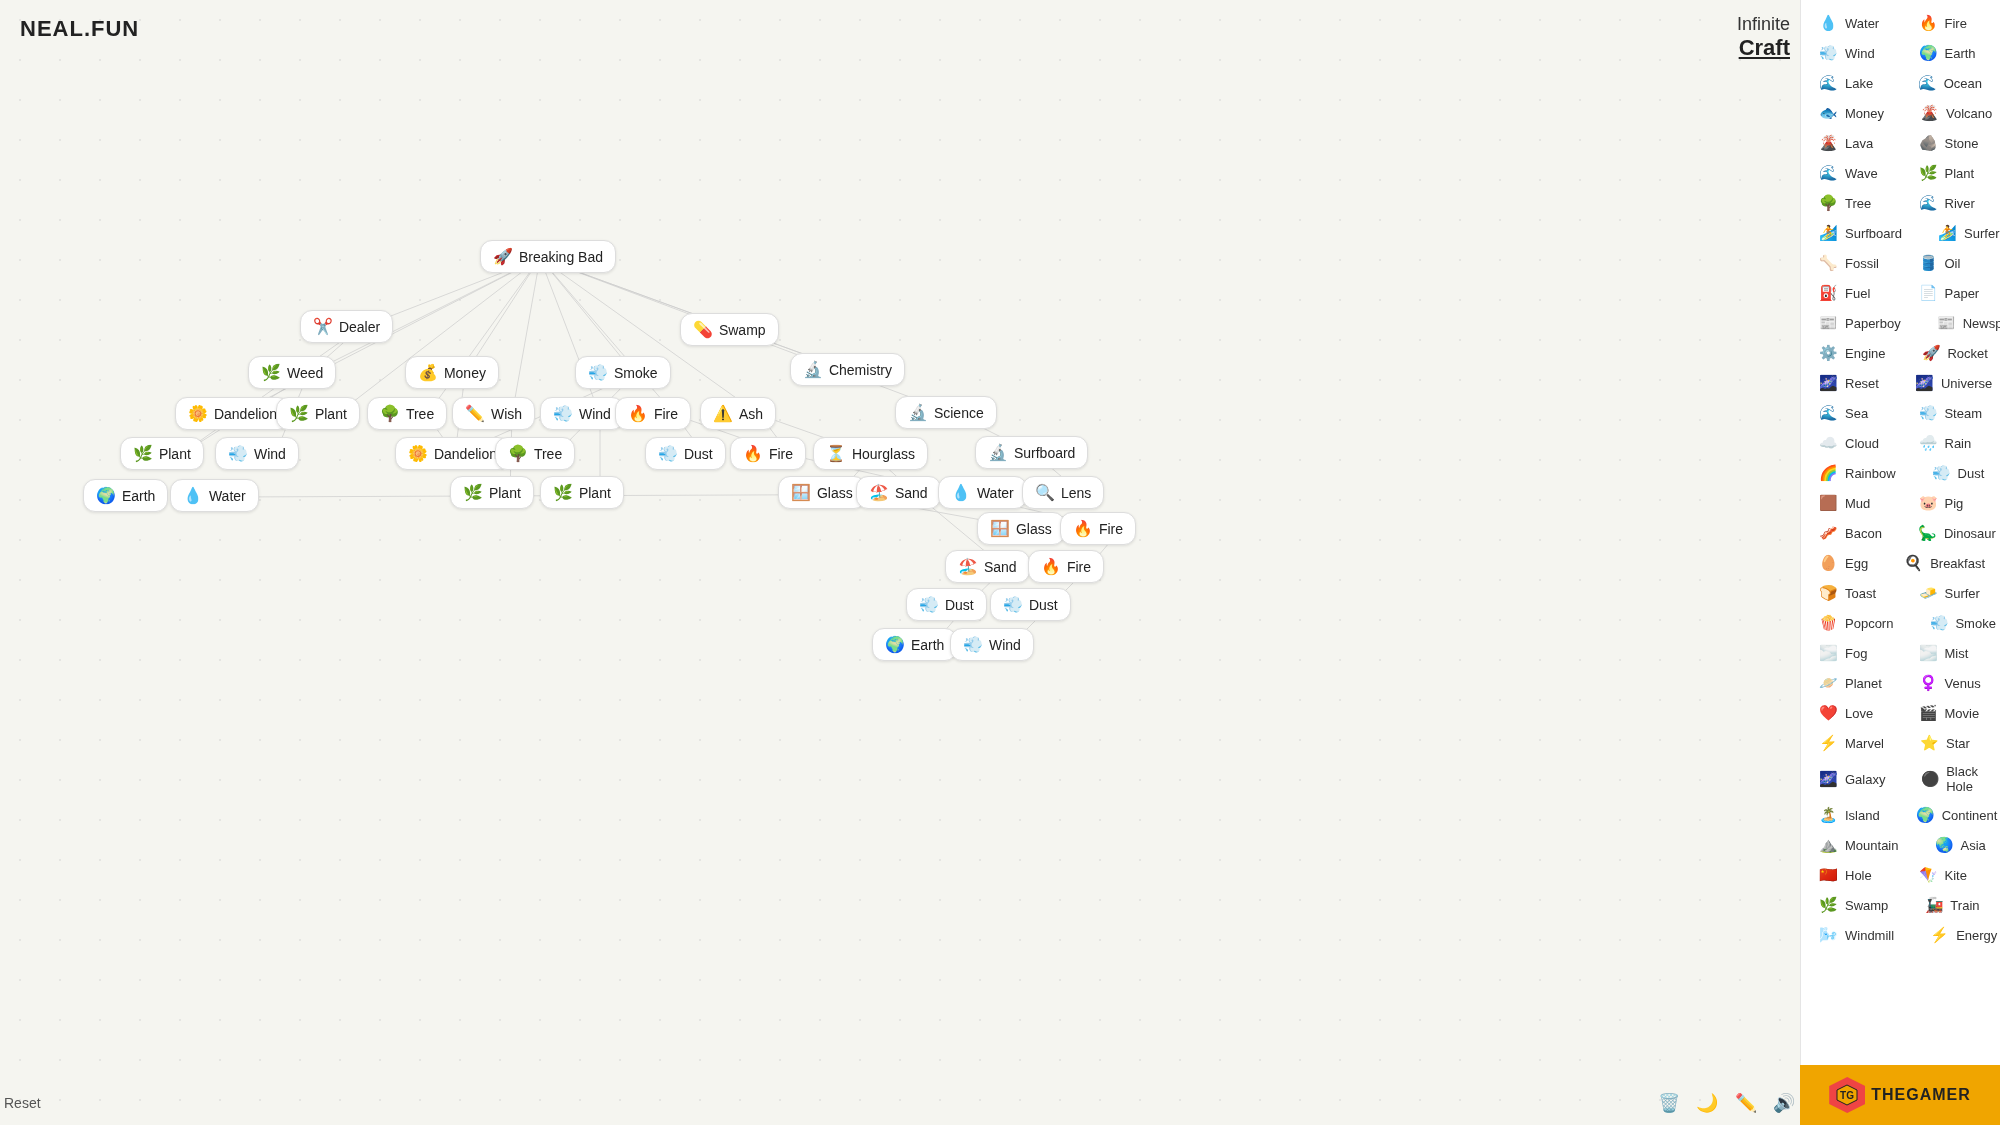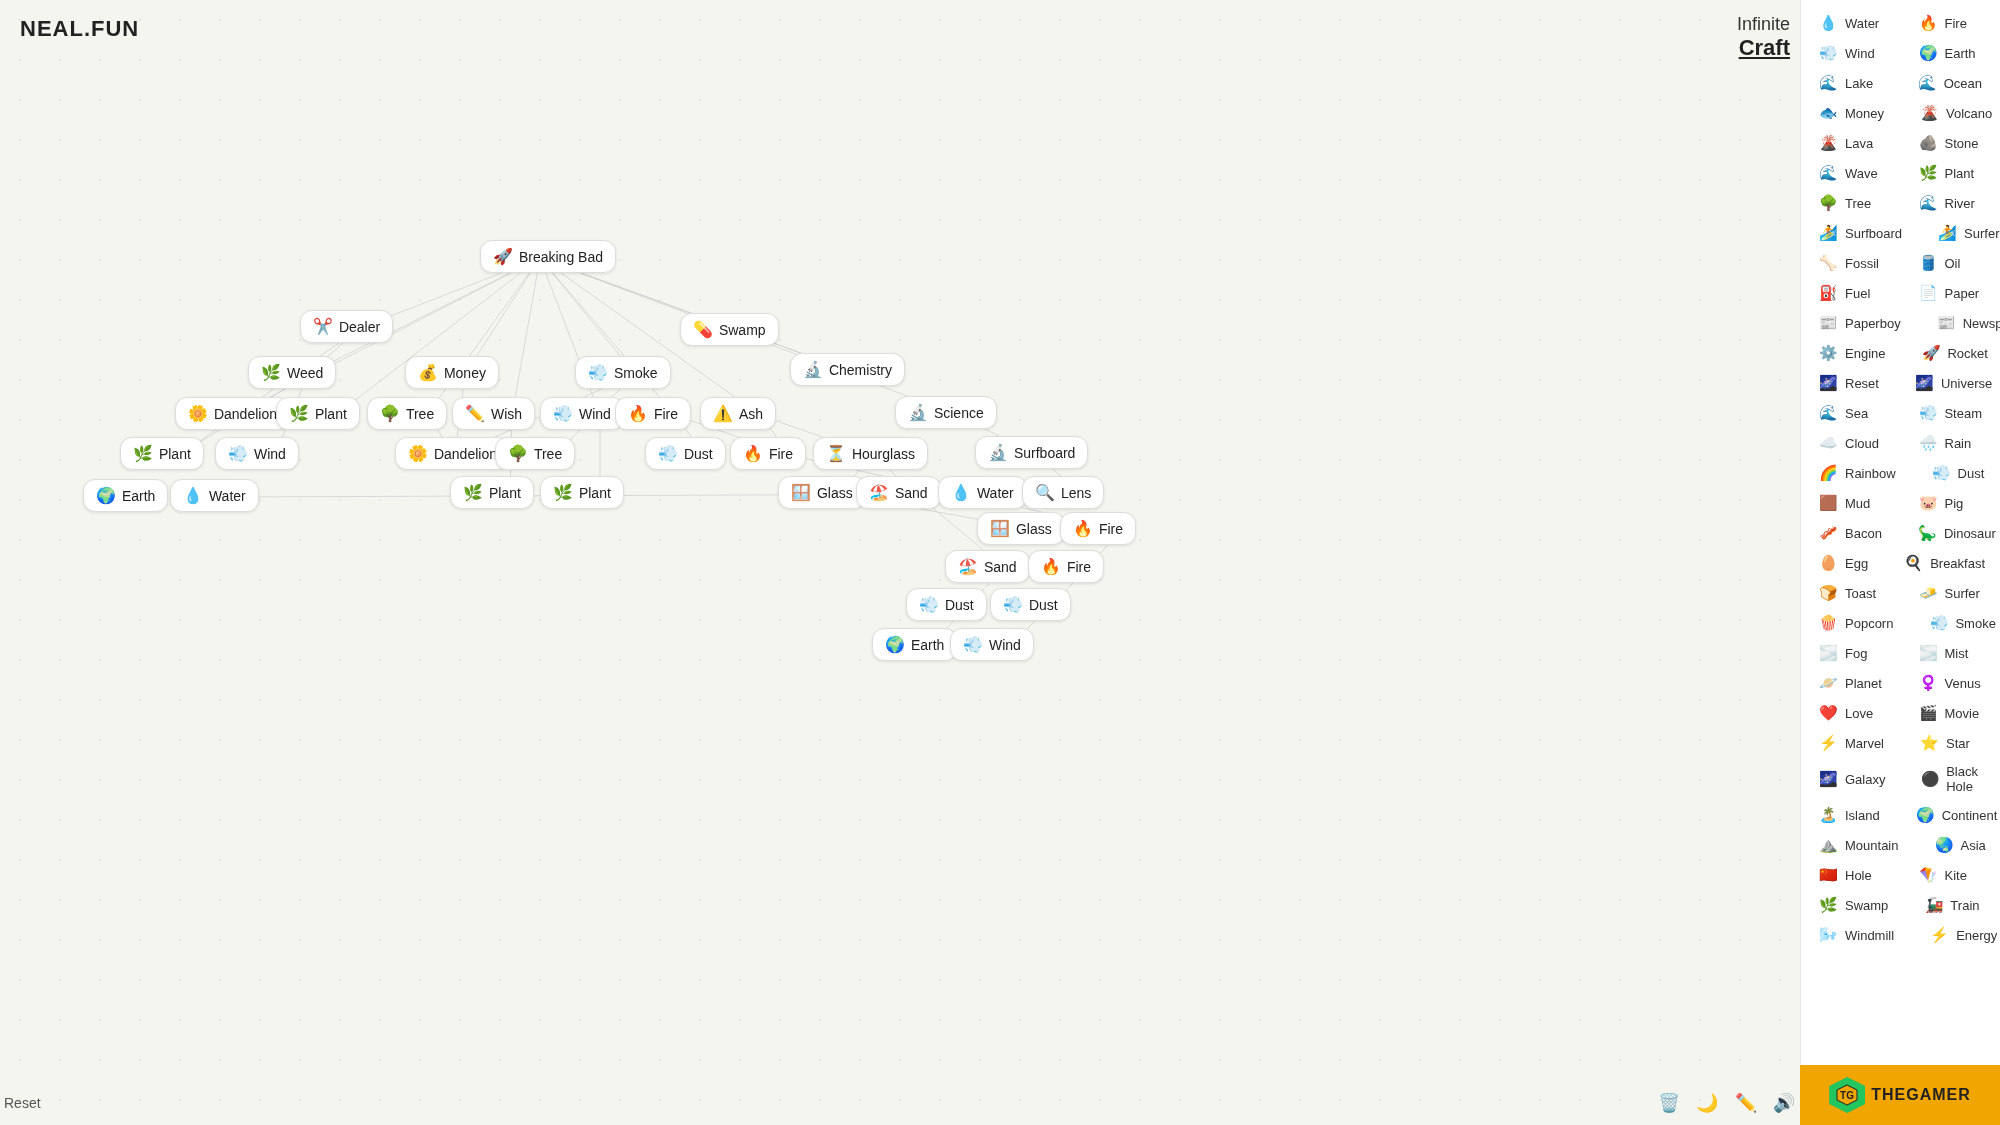--- a/index.html
+++ b/index.html
@@ -163,21 +163,21 @@
       z-index: 20;
     }
     #thegamer .tg-logo {
       display: flex;
       align-items: center;
       gap: 6px;
     }
     #thegamer .tg-icon {
       width: 36px;
       height: 36px;
-      background: #22c55e;
+      background: #ef4444;
       clip-path: polygon(50% 0%, 100% 25%, 100% 75%, 50% 100%, 0% 75%, 0% 25%);
       display: flex;
       align-items: center;
       justify-content: center;
     }
     #thegamer .tg-text {
       font-size: 16px;
       font-weight: 900;
       color: #222;
       letter-spacing: 1px;

